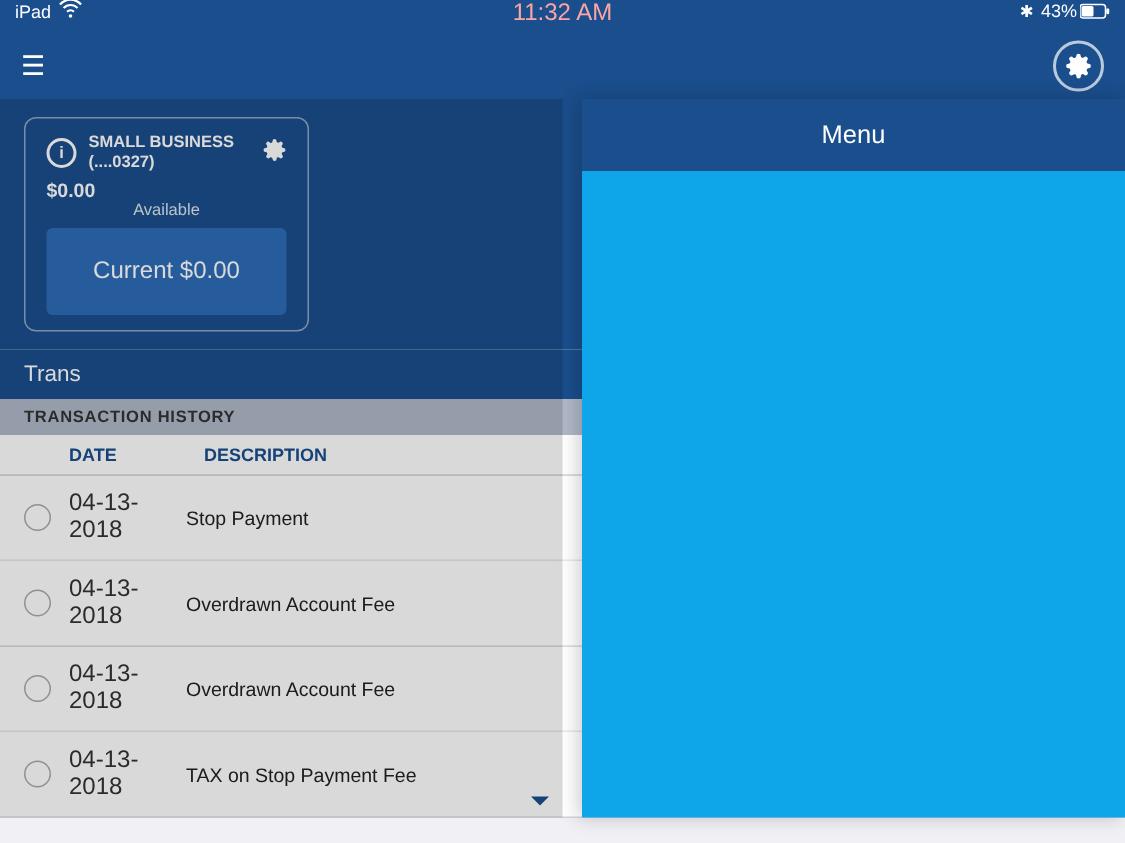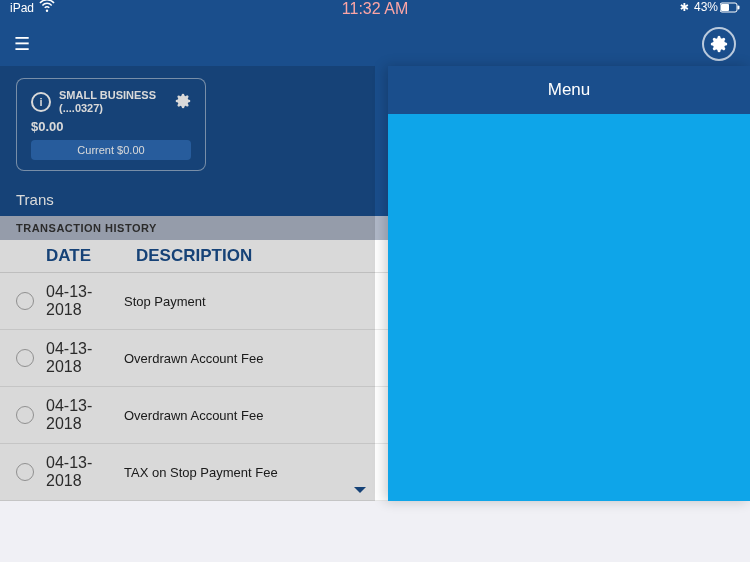--- a/index.html
+++ b/index.html
@@ -66,23 +66,23 @@
       font-size: 11px; font-weight: bold; color: white;
       flex-shrink: 0;
     }
     #account-name { font-size: 11px; font-weight: bold; flex: 1; line-height: 1.2; }
     .settings-gear { font-size: 15px; color: white; cursor: pointer; }
     #account-balance { font-size: 13px; font-weight: bold; }
     #account-available { font-size: 11px; text-align: center; color: rgba(255,255,255,0.85); }
     #account-current-bar {
       background: #2e6db8;
       border-radius: 4px;
-      padding: 4px 10px;
+      padding: 20px 10px;
       text-align: center;
-      font-size: 11px;
+      font-size: 16px;
       color: white;
       margin-top: 6px;
     }
 
     
     #trans-bar {
       background: #1a4e8c;
       color: white;
       font-size: 15px;
       padding: 8px 16px;
@@ -94,21 +94,21 @@
       background: #b0b8c8;
       padding: 6px 16px;
       font-size: 11px;
       font-weight: bold;
       color: #333;
       letter-spacing: 0.5px;
     }
     #col-headers {
       display: flex;
       padding: 6px 16px;
-      font-size: 17px;
+      font-size: 12px;
       font-weight: bold;
       color: #1a4e8c;
       border-bottom: 1px solid #e0e0e0;
       background: white;
     }
     .col-date { width: 90px; }
     .col-desc { flex: 1; }
 
     .tx-row {
       display: flex;
@@ -247,20 +247,21 @@
           <div>(....0327)</div>
         </div>
         <span class="settings-gear">
           <svg width="16" height="16" viewBox="0 0 24 24" fill="white">
             <path d="M12 15a3 3 0 1 0 0-6 3 3 0 0 0 0 6z"></path>
             <path d="M19.4 15a1.65 1.65 0 0 0 .33 1.82l.06.06a2 2 0 0 1-2.83 2.83l-.06-.06a1.65 1.65 0 0 0-1.82-.33 1.65 1.65 0 0 0-1 1.51V21a2 2 0 0 1-4 0v-.09A1.65 1.65 0 0 0 9 19.4a1.65 1.65 0 0 0-1.82.33l-.06.06a2 2 0 0 1-2.83-2.83l.06-.06A1.65 1.65 0 0 0 4.68 15a1.65 1.65 0 0 0-1.51-1H3a2 2 0 0 1 0-4h.09A1.65 1.65 0 0 0 4.6 9a1.65 1.65 0 0 0-.33-1.82l-.06-.06a2 2 0 0 1 2.83-2.83l.06.06A1.65 1.65 0 0 0 9 4.68a1.65 1.65 0 0 0 1-1.51V3a2 2 0 0 1 4 0v.09a1.65 1.65 0 0 0 1 1.51 1.65 1.65 0 0 0 1.82-.33l.06-.06a2 2 0 0 1 2.83 2.83l-.06.06A1.65 1.65 0 0 0 19.4 9a1.65 1.65 0 0 0 1.51 1H21a2 2 0 0 1 0 4h-.09a1.65 1.65 0 0 0-1.51 1z"></path>
           </svg>
         </span>
       </div>
       <div id="account-balance">$0.00</div>
+      <div id="account-available">Available</div>
       <div id="account-current-bar">Current $0.00</div>
     </div>
   </div>
 
   <div id="trans-bar">Trans</div>
 
   <div id="transaction-section">
     <div id="transaction-header">TRANSACTION HISTORY</div>
     <div id="col-headers">
       <div style="width:30px;"></div>

